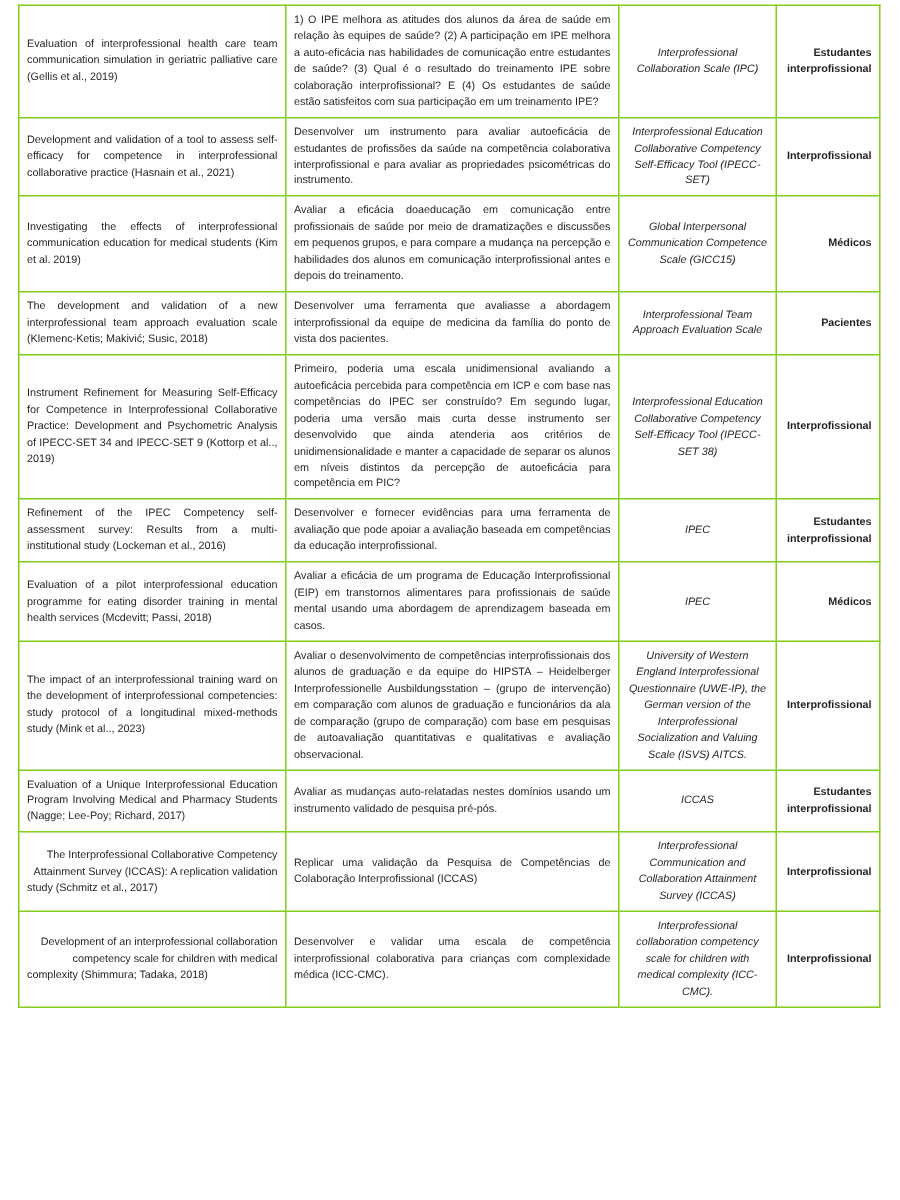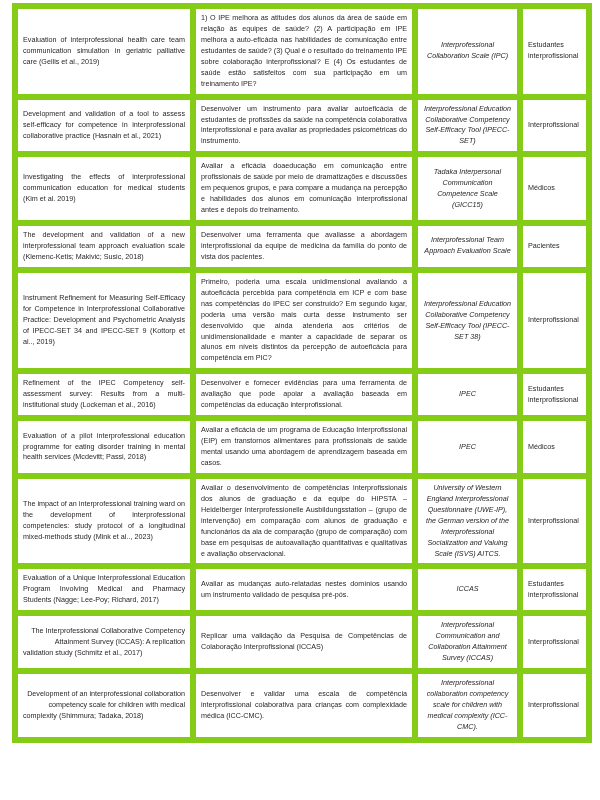--- a/index.html
+++ b/index.html
@@ -22,21 +22,21 @@
     box-sizing: border-box;
     padding: 3px 14px 5px 12px;
   }
   table.studies {
     width: 574px;
     border-collapse: collapse;
     table-layout: fixed;
     border: 1px solid #3b3b3b;
   }
   table.studies td {
-    border: 6px solid #84cc16;
+    border: 1px solid #84cc16;
     vertical-align: middle;
     padding: 4px 5px 4px 5px;
     font-size: 7.2px;
     line-height: 1.52;
     color: #231f20;
   }
   col.c1 { width: 178px; }
   col.c2 { width: 222px; }
   col.c3 { width: 105px; }
   col.c4 { width: 69px; }
@@ -48,21 +48,22 @@
   }
   td.col-obj {
     text-align: justify;
     text-align-last: left;
   }
   td.col-instr {
     text-align: center;
     font-style: italic;
   }
   td.col-pop {
-    text-align: left;
+    text-align: right;
+    font-weight: bold;
   }
   td.plain-left {
     text-align: right;
   }
 </style>
 </head>
 <body>
 
 <div class="sheet">
   <table class="studies">
@@ -84,21 +85,21 @@
       <tr>
         <td class="col-title">Development and validation of a tool to assess self-efficacy for competence in interprofessional collaborative practice (Hasnain et al., 2021)</td>
         <td class="col-obj">Desenvolver um instrumento para avaliar autoeficácia de estudantes de profissões da saúde na competência colaborativa interprofissional e para avaliar as propriedades psicométricas do instrumento.</td>
         <td class="col-instr">Interprofessional Education Collaborative Competency Self-Efficacy Tool (IPECC-SET)</td>
         <td class="col-pop">Interprofissional</td>
       </tr>
 
       <tr>
         <td class="col-title">Investigating the effects of interprofessional communication education for medical students (Kim et al. 2019)</td>
         <td class="col-obj">Avaliar a eficácia doaeducação em comunicação entre profissionais de saúde por meio de dramatizações e discussões em pequenos grupos, e para compare a mudança na percepção e habilidades dos alunos em comunicação interprofissional antes e depois do treinamento.</td>
-        <td class="col-instr">Tadaka Interpersonal Communication Competence Scale (GICC15)</td>
+        <td class="col-instr">Global Interpersonal Communication Competence Scale (GICC15)</td>
         <td class="col-pop">Médicos</td>
       </tr>
 
       <tr>
         <td class="col-title">The development and validation of a new interprofessional team approach evaluation scale (Klemenc-Ketis; Makivić; Susic, 2018)</td>
         <td class="col-obj">Desenvolver uma ferramenta que avaliasse a abordagem interprofissional da equipe de medicina da família do ponto de vista dos pacientes.</td>
         <td class="col-instr">Interprofessional Team Approach Evaluation Scale</td>
         <td class="col-pop">Pacientes</td>
       </tr>
 

